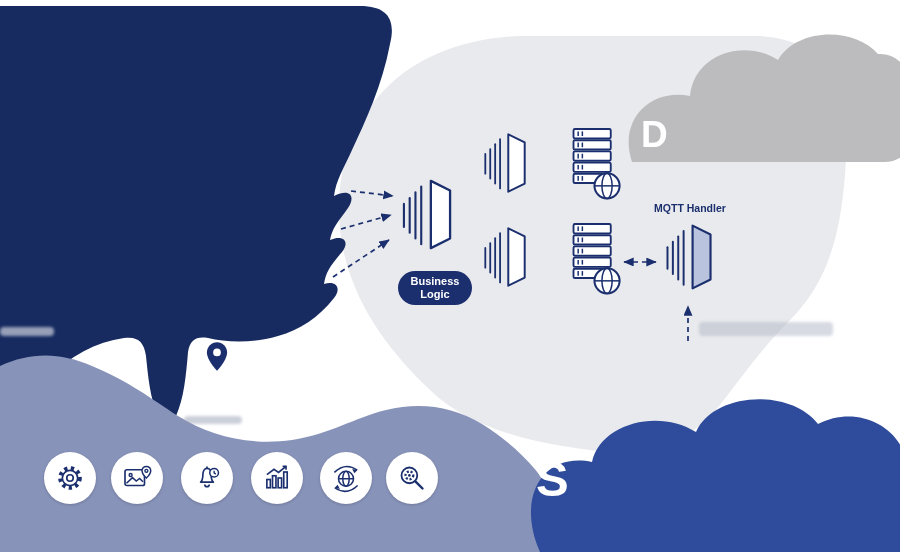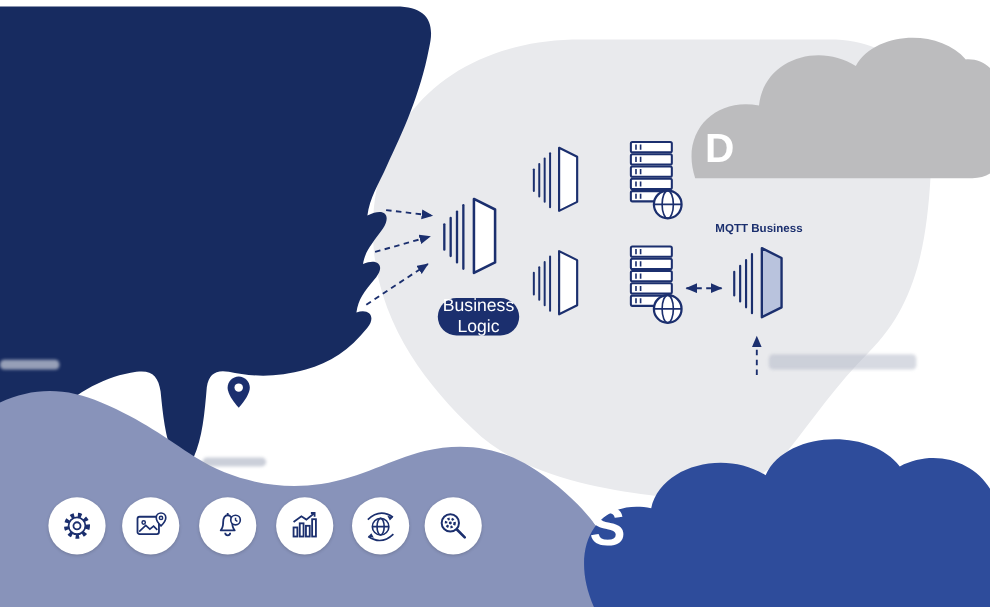--- a/index.html
+++ b/index.html
@@ -8,22 +8,22 @@
     font-family:"Liberation Sans", sans-serif;
   }
   .abs{position:absolute;}
   svg{display:block;}
   .big-letter{
     position:absolute;color:#ffffff;font-weight:bold;line-height:1;
     letter-spacing:0;
   }
   .badge-pill{
     position:absolute;left:398px;top:271px;width:74px;height:34px;
-    background:#1b2f6e;border-radius:17px;color:#fff;font-weight:normal;
-    font-size:16px;line-height:1.2;display:flex;align-items:center;justify-content:center;
+    background:#1b2f6e;border-radius:17px;color:#fff;font-weight:bold;
+    font-size:11px;line-height:1.2;display:flex;align-items:center;justify-content:center;
     text-align:center;padding:0 8px;box-sizing:border-box;
   }
   .mqtt-label{
     position:absolute;left:635px;top:202px;width:110px;text-align:center;
     color:#1b2f6e;font-weight:bold;font-size:10.5px;
   }
   .icon-circle{
     position:absolute;width:52px;height:52px;border-radius:50%;background:#fff;
     display:flex;align-items:center;justify-content:center;
     box-shadow:0 1px 3px rgba(0,0,0,.18);
@@ -163,21 +163,21 @@
       <line x1="12" y1="41.5" x2="12" y2="46.5"></line>
         <line x1="16.5" y1="41.5" x2="16.5" y2="46.5"></line>
       <line x1="12" y1="53.5" x2="12" y2="58.5"></line>
         <line x1="16.5" y1="53.5" x2="16.5" y2="58.5"></line>
     </g>
     <circle cx="43" cy="64" r="13.5" fill="#ffffff" stroke="#1b2f6e" stroke-width="2.2"></circle>
     <ellipse cx="43" cy="64" rx="5.5" ry="13.5" fill="none" stroke="#1b2f6e" stroke-width="1.6"></ellipse>
     <line x1="29.5" y1="64" x2="56.5" y2="64" stroke="#1b2f6e" stroke-width="1.6"></line>
   </svg>
 
-  <div class="mqtt-label">MQTT Business</div>
+  <div class="mqtt-label">MQTT Handler</div>
   <svg class="abs" style="left:663px;top:217px" width="52" height="80" viewBox="0 0 58 78">
     <g fill="none" stroke="#1b2f6e" stroke-width="2.2" stroke-linecap="round">
       <line x1="5" y1="28" x2="5" y2="52"></line>
       <line x1="11" y1="22" x2="11" y2="58"></line>
       <line x1="17" y1="16" x2="17" y2="64"></line>
       <line x1="23" y1="10" x2="23" y2="70"></line>
     </g>
     <polygon points="33,4 53,14 53,64 33,74" fill="#b9c3dd" stroke="#1b2f6e" stroke-width="2.4" stroke-linejoin="round"></polygon>
   </svg>
 

